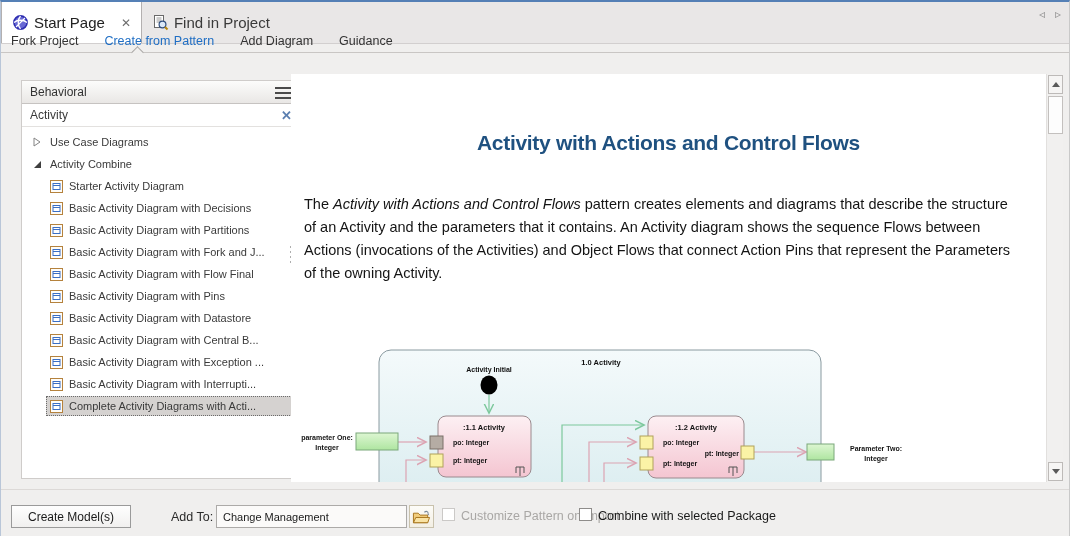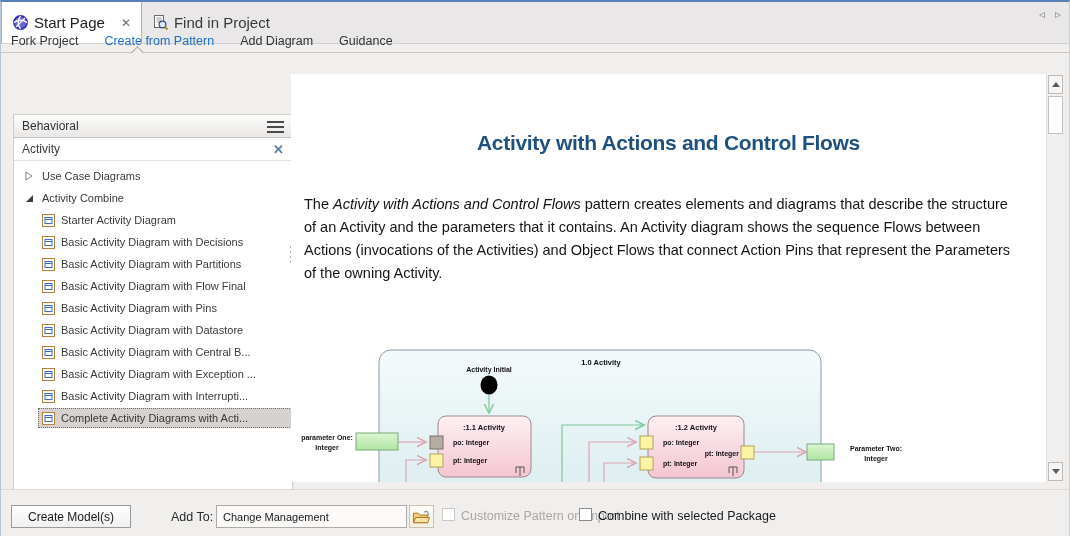--- a/index.html
+++ b/index.html
@@ -15,21 +15,21 @@
   .tab.active { background:#ffffff; border-left:1px solid #b3b0b0; border-right:1px solid #b3b0b0; color:#222; }
   .tab .ticon { display:inline-block; width:17px; height:17px; margin-right:5px; }
   .tab .close { margin-left:16px; color:#6e6e6e; font-size:12px; line-height:1; }
   .tabnav { position:absolute; right:8px; top:5px; display:flex; gap:10px; color:#8f8f8f; font-size:12px; }
   
   .toolbar { position:absolute; left:0; top:28px; width:100%; height:22px; display:flex; gap:26px; padding-left:10px; align-items:center; font-size:12.5px; color:#333; }
   .toolbar .tb-item.active { color:#1f6ec4; }
   .toolbar-sep { position:absolute; left:0; top:50px; width:100%; border-top:1px solid #c9c6c4; }
   .notch { position:absolute; left:132px; top:46px; width:9px; height:9px; background:#f0efee; transform:rotate(45deg); border-top:1px solid #a8a5a3; border-left:1px solid #a8a5a3; z-index:2; }
   
-  .sidebar { position:absolute; left:12px; top:78px; width:280px; height:399px; background:#ffffff; border:1px solid #cfccca;margin-top:34px; }
+  .sidebar { position:absolute; left:20px; top:78px; width:280px; height:399px; background:#ffffff; border:1px solid #cfccca; }
   .sb-header { height:23px; background:linear-gradient(#fcfcfb,#e9e7e5); border-bottom:1px solid #c6c3c1; display:flex; align-items:center; padding:0 8px; font-size:12px; color:#333; }
   .sb-header .spacer { flex:1; }
   .hamburger { position:relative; width:17px; height:12px; }
   .hamburger i { position:absolute; left:0; width:17px; height:2px; background:#4a4a4a; }
   .hamburger i:nth-child(1){ top:1px; } .hamburger i:nth-child(2){ top:6px; } .hamburger i:nth-child(3){ top:11px; }
   .sb-search { height:23px; border-bottom:1px solid #e3e1df; display:flex; align-items:center; padding:0 8px; font-size:12px; color:#3a3a3a; }
   .sb-search .spacer { flex:1; }
   .sb-search .clear { color:#5b7fb0; font-size:13px; font-weight:bold; }
   .tree { padding-top:4px; font-size:11px; color:#3a3a3a; }
   .trow { height:22px; display:flex; align-items:center; }
@@ -165,20 +165,30 @@
           </span>
         </div>
       <div class="trow child">
           <span class="row-inner">
             <span class="dicon"><svg width="13" height="13" viewBox="0 0 13 13">
                 <rect x="0.5" y="0.5" width="12" height="12" fill="#fffdf8" stroke="#b5823d"></rect>
                 <rect x="3" y="3.5" width="7" height="6" fill="#ffffff" stroke="#3a6ec5"></rect>
                 <line x1="3" y1="5.5" x2="10" y2="5.5" stroke="#3a6ec5"></line>
               </svg></span>
             <span>Basic Activity Diagram with Partitions</span>
+          </span>
+        </div>
+      <div class="trow child">
+          <span class="row-inner">
+            <span class="dicon"><svg width="13" height="13" viewBox="0 0 13 13">
+                <rect x="0.5" y="0.5" width="12" height="12" fill="#fffdf8" stroke="#b5823d"></rect>
+                <rect x="3" y="3.5" width="7" height="6" fill="#ffffff" stroke="#3a6ec5"></rect>
+                <line x1="3" y1="5.5" x2="10" y2="5.5" stroke="#3a6ec5"></line>
+              </svg></span>
+            <span>Basic Activity Diagram with Fork and J...</span>
           </span>
         </div>
       <div class="trow child">
           <span class="row-inner">
             <span class="dicon"><svg width="13" height="13" viewBox="0 0 13 13">
                 <rect x="0.5" y="0.5" width="12" height="12" fill="#fffdf8" stroke="#b5823d"></rect>
                 <rect x="3" y="3.5" width="7" height="6" fill="#ffffff" stroke="#3a6ec5"></rect>
                 <line x1="3" y1="5.5" x2="10" y2="5.5" stroke="#3a6ec5"></line>
               </svg></span>
             <span>Basic Activity Diagram with Flow Final</span>

